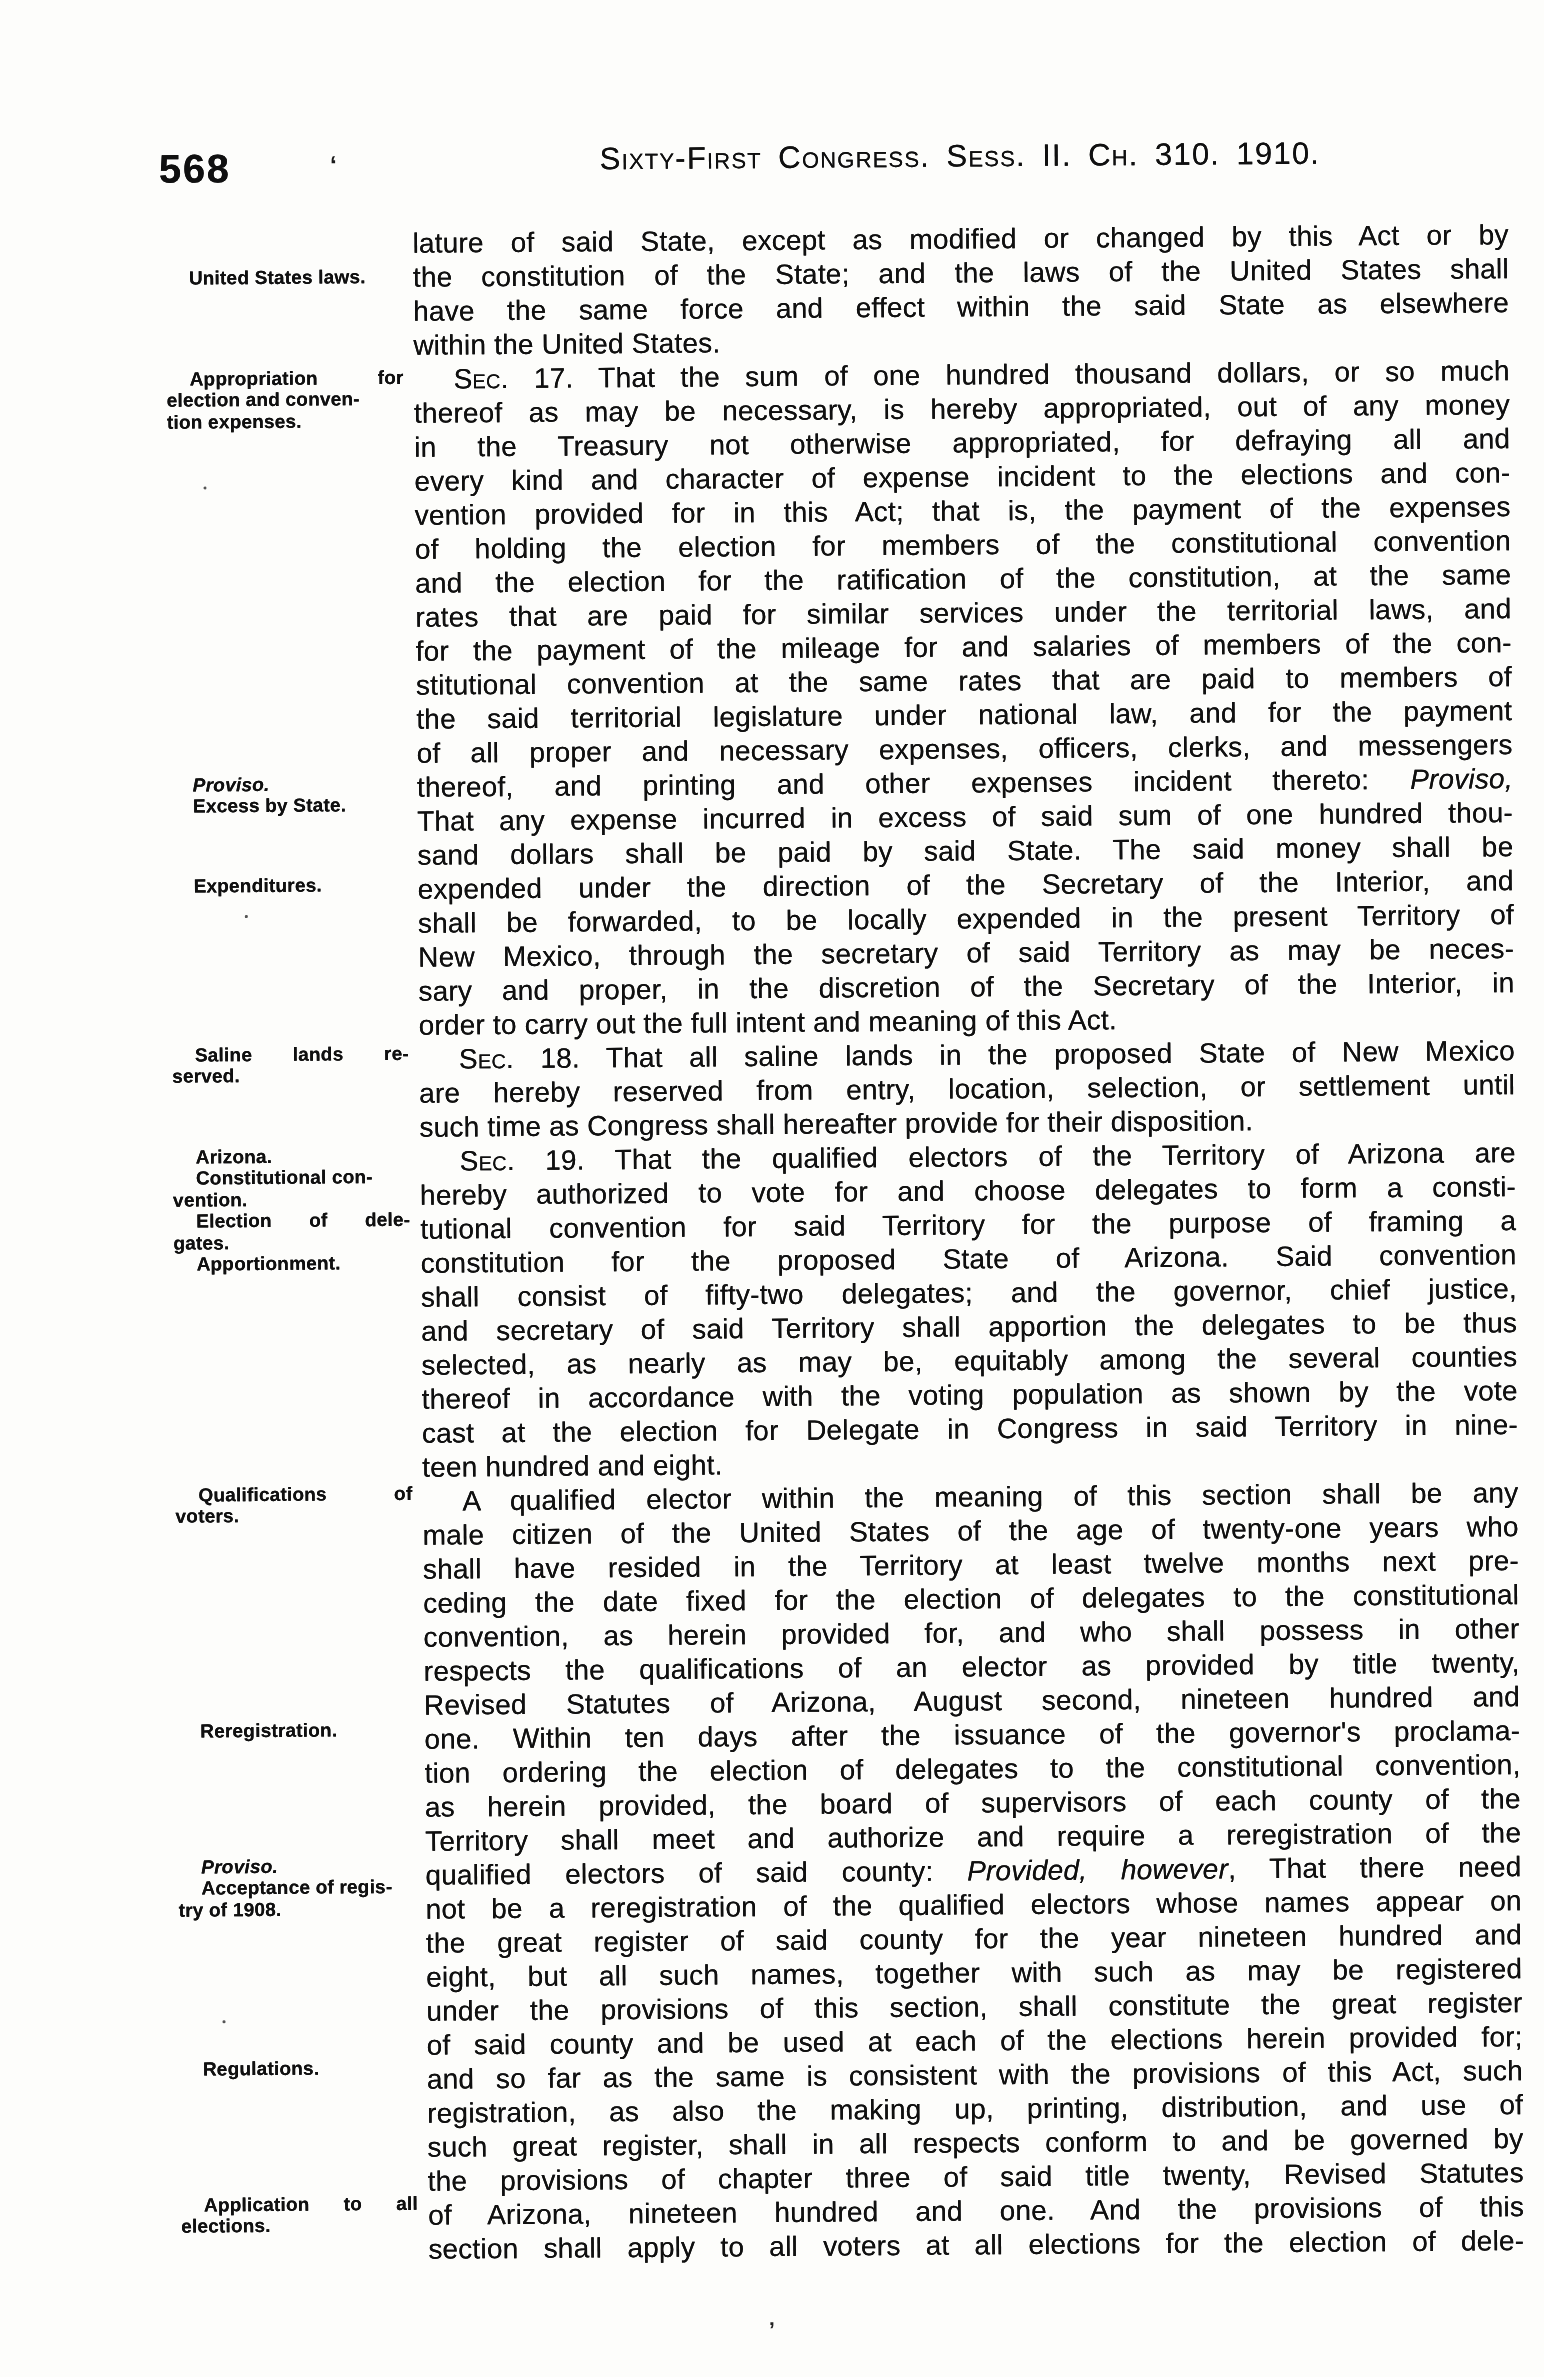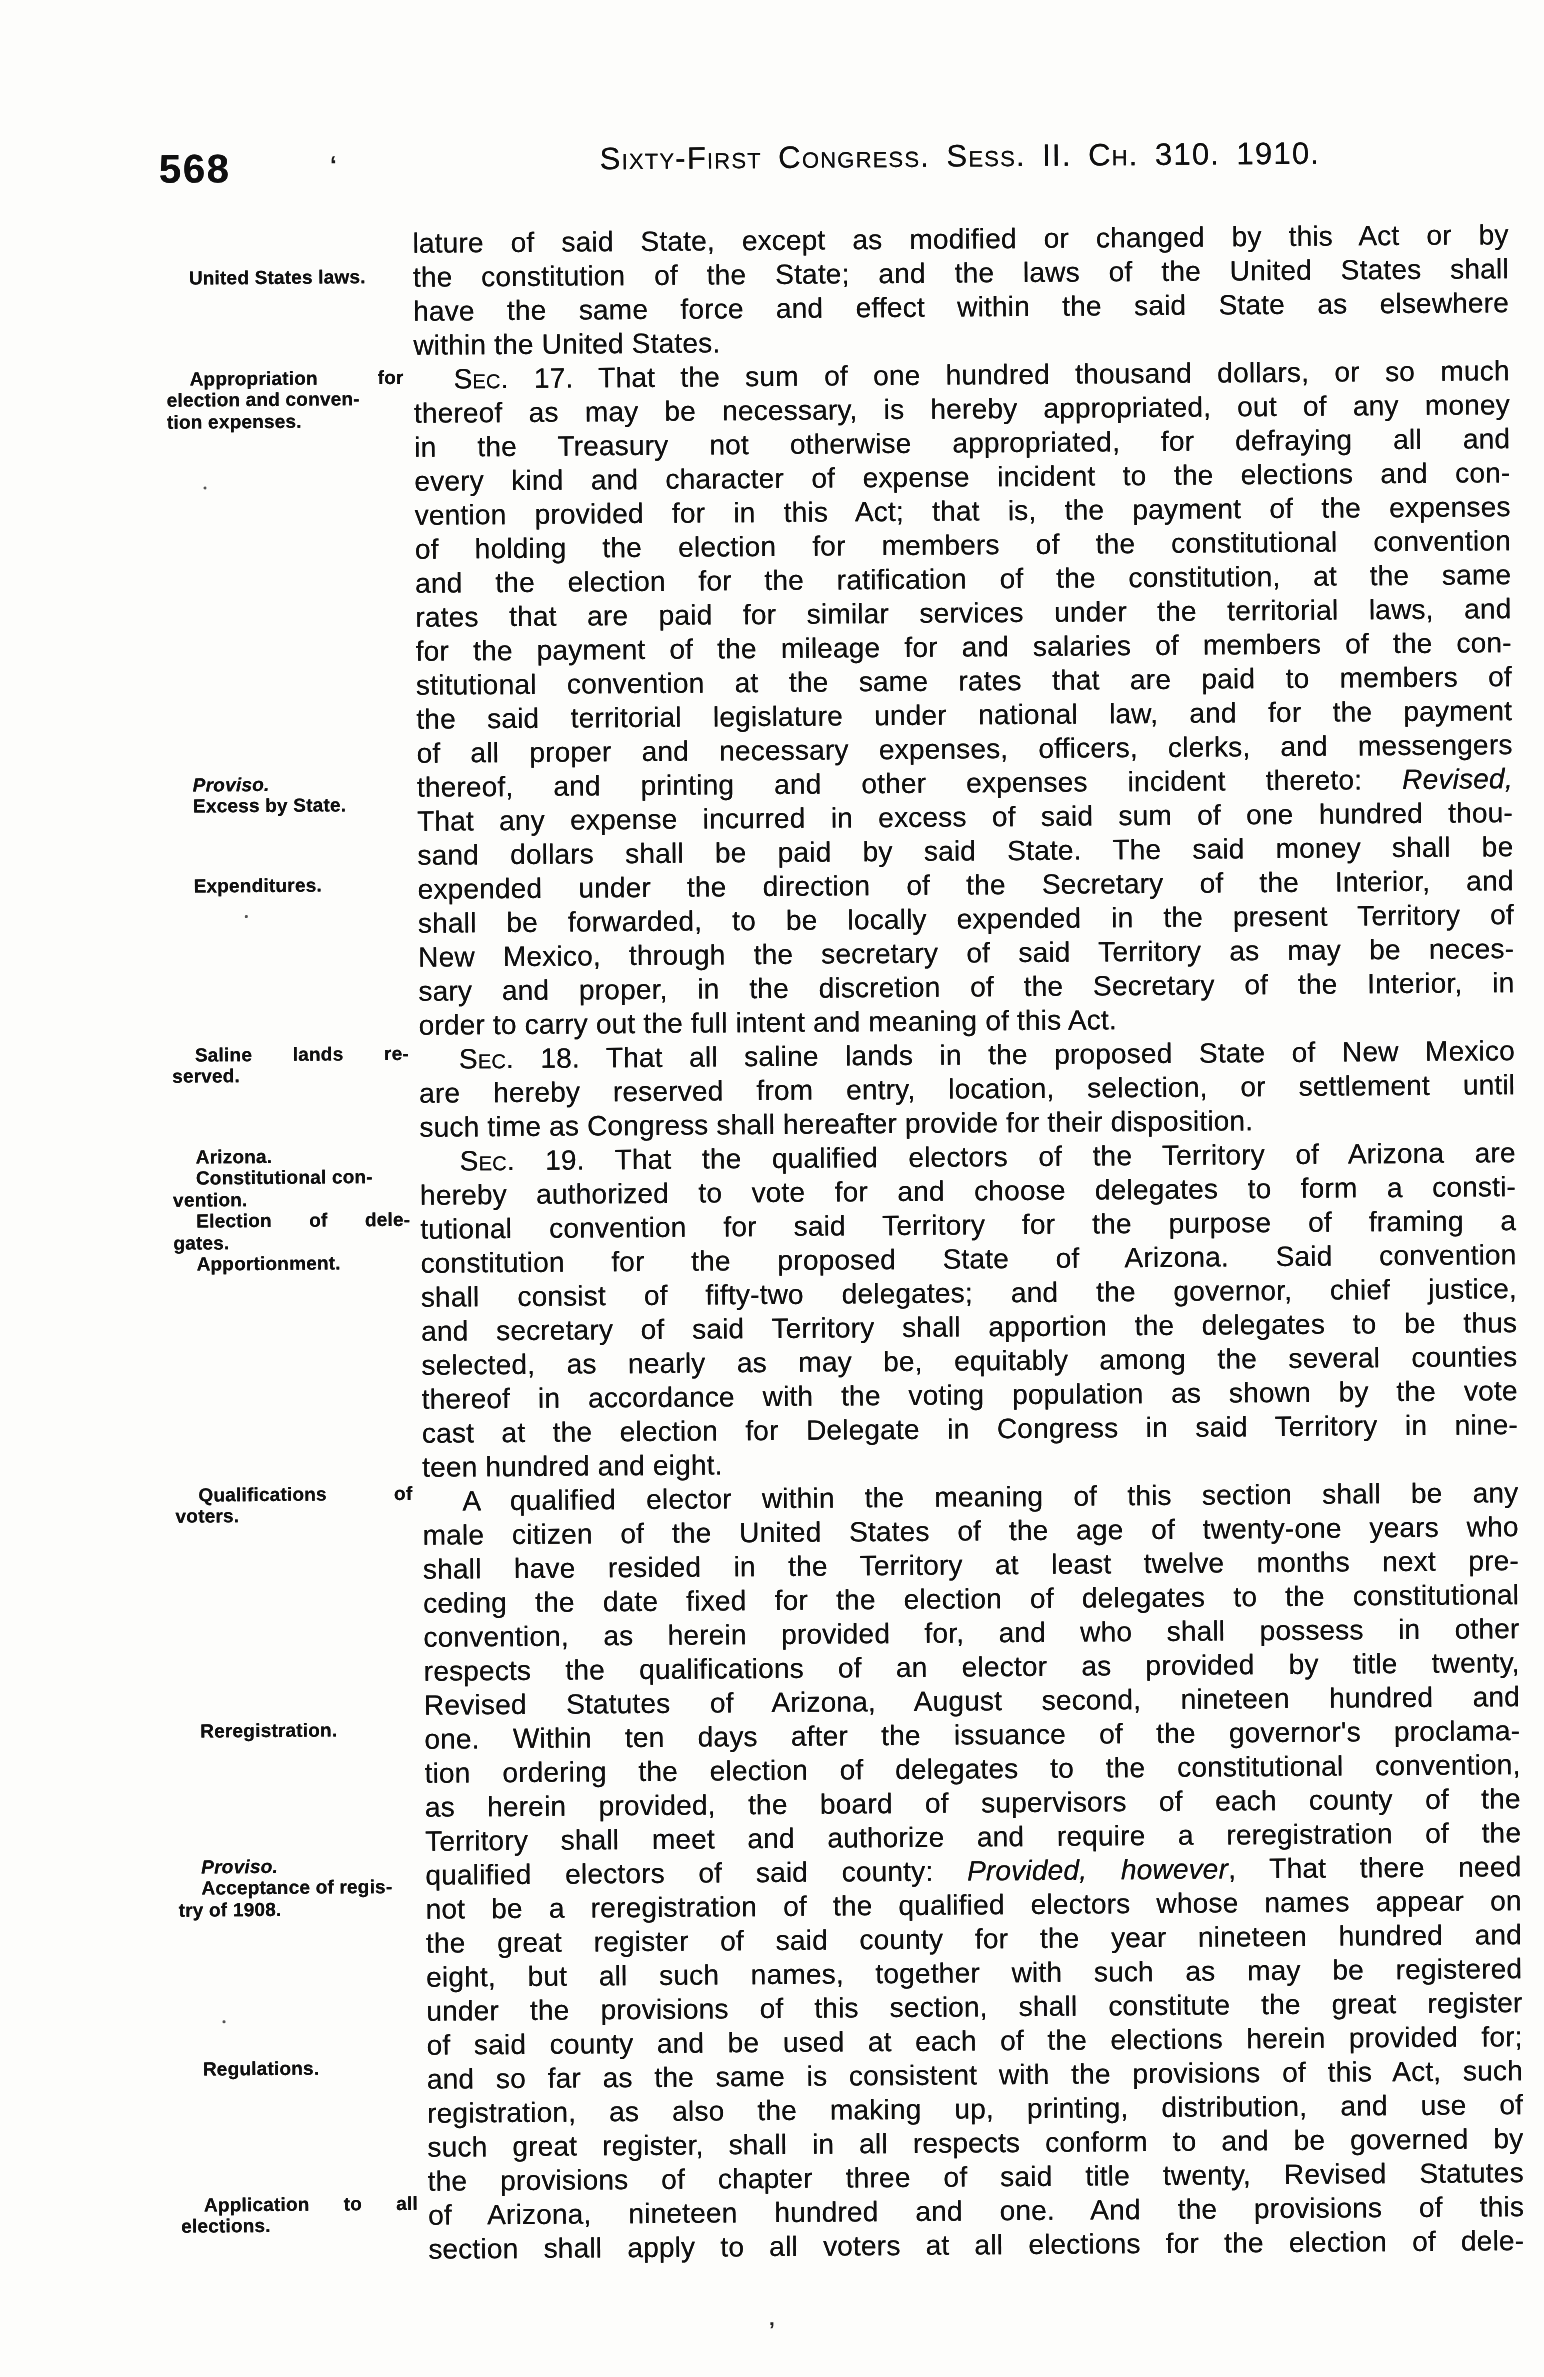--- a/index.html
+++ b/index.html
@@ -144,21 +144,21 @@
           <div class="bline"><span>in the Treasury not otherwise appropriated, for defraying all and</span></div>
           <div class="bline"><span>every kind and character of expense incident to the elections and con-</span></div>
           <div class="bline"><span>vention provided for in this Act; that is, the payment of the expenses</span></div>
           <div class="bline"><span>of holding the election for members of the constitutional convention</span></div>
           <div class="bline"><span>and the election for the ratification of the constitution, at the same</span></div>
           <div class="bline"><span>rates that are paid for similar services under the territorial laws, and</span></div>
           <div class="bline"><span>for the payment of the mileage for and salaries of members of the con-</span></div>
           <div class="bline"><span>stitutional convention at the same rates that are paid to members of</span></div>
           <div class="bline"><span>the said territorial legislature under national law, and for the payment</span></div>
           <div class="bline"><span>of all proper and necessary expenses, officers, clerks, and messengers</span></div>
-          <div class="bline"><span>thereof, and printing and other expenses incident thereto: </span><span class="it">Revised,</span></div>
+          <div class="bline"><span>thereof, and printing and other expenses incident thereto: </span><span class="it">Proviso,</span></div>
           <div class="bline"><span>That any expense incurred in excess of said sum of one hundred thou-</span></div>
           <div class="bline"><span>sand dollars shall be paid by said State. The said money shall be</span></div>
           <div class="bline"><span>expended under the direction of the Secretary of the Interior, and</span></div>
           <div class="bline"><span>shall be forwarded, to be locally expended in the present Territory of</span></div>
           <div class="bline"><span>New Mexico, through the secretary of said Territory as may be neces-</span></div>
           <div class="bline"><span>sary and proper, in the discretion of the Secretary of the Interior, in</span></div>
           <div class="bline final"><span>order to carry out the full intent and meaning of this Act.</span></div>
         </div>
         <div>
           <div class="bline ind"><span class="sc">Sec.</span><span> 18. That all saline lands in the proposed State of New Mexico</span></div>

